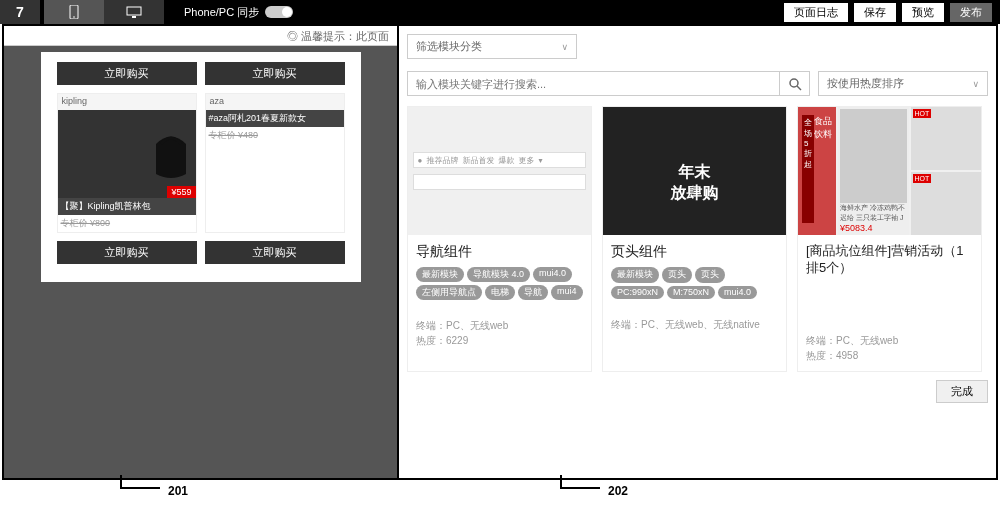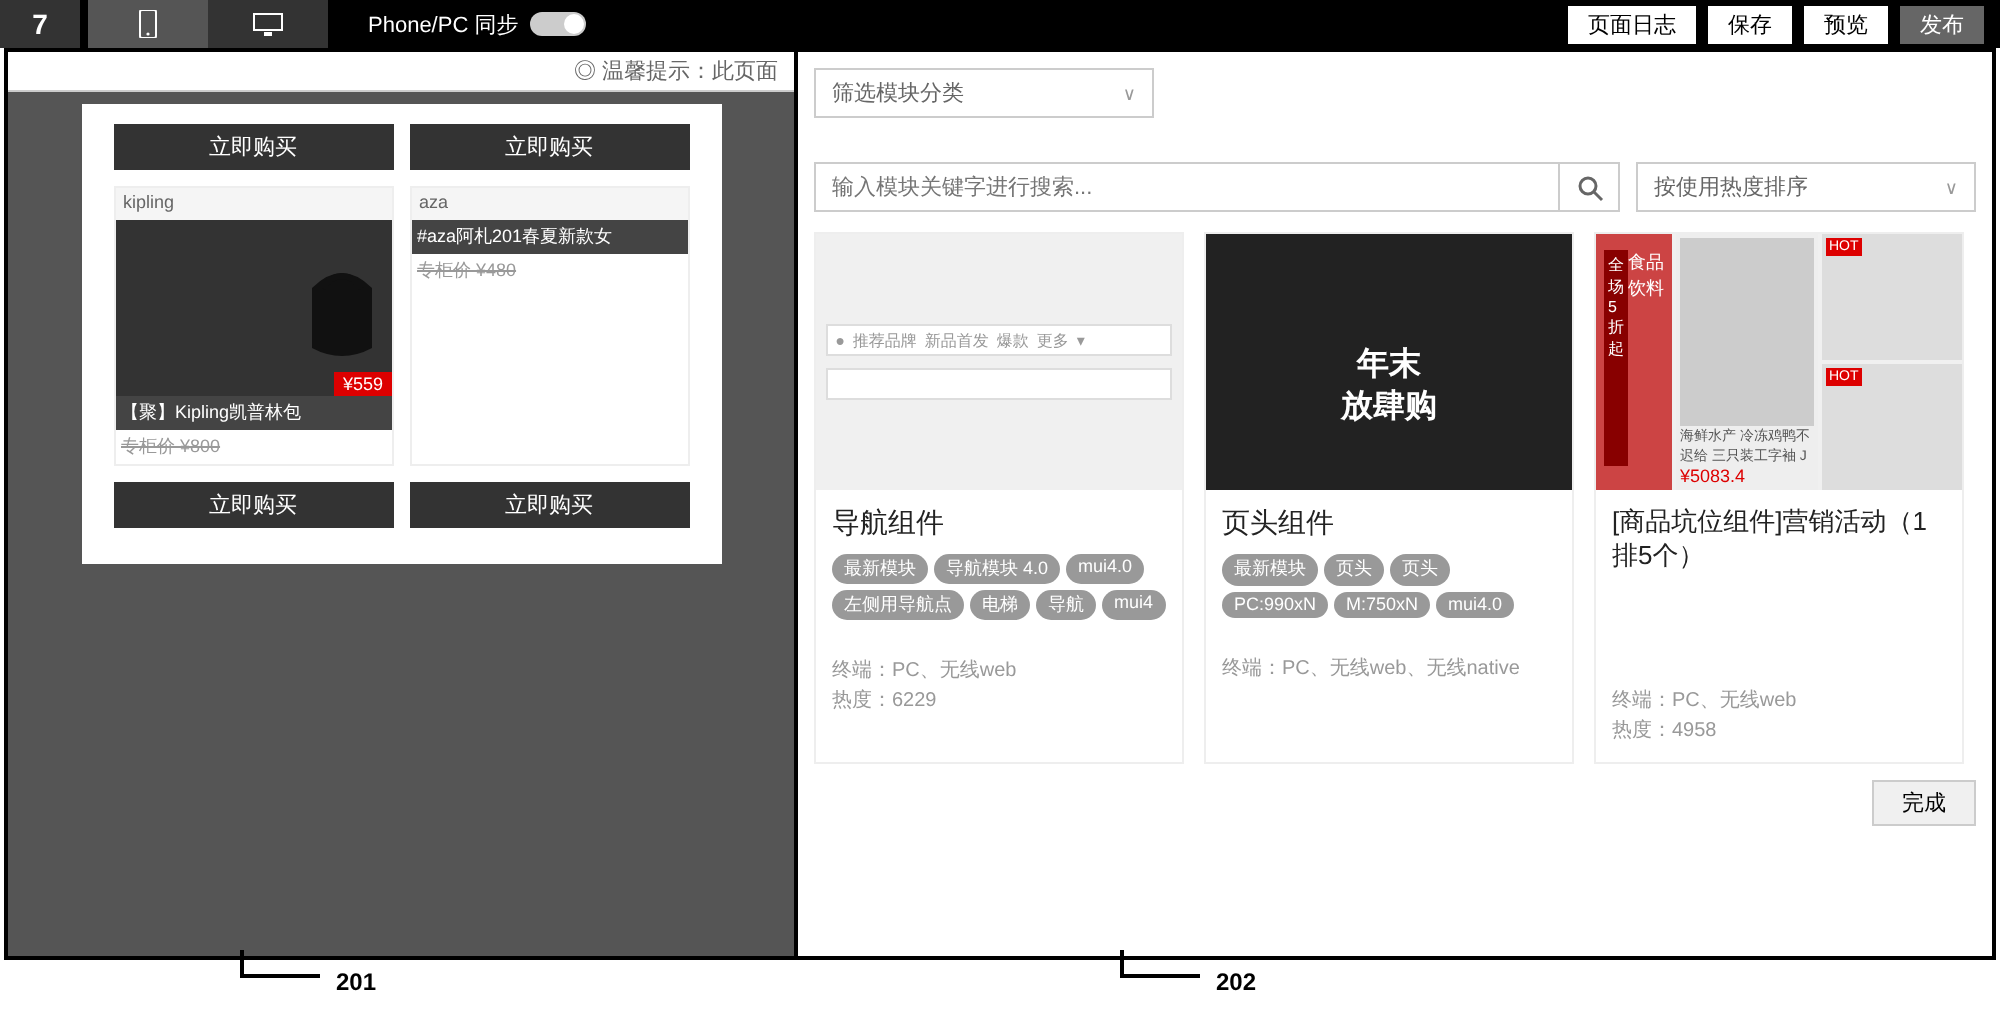--- a/index.html
+++ b/index.html
@@ -28,21 +28,21 @@
 .product-brand { height: 16px; font-size: 9px; padding: 2px 4px; color: #666; background: #f5f5f5; }
 .product-img { height: 88px; background: #333; display: flex; align-items: center; justify-content: flex-end; position: relative; }
 .product-img.light { background: #ccc; }
 .price-tag { position: absolute; bottom: 0; right: 0; background: #d00; color: #fff; font-size: 9px; padding: 1px 4px; }
 .product-title { font-size: 9px; padding: 2px 3px; background: #444; color: #fff; overflow: hidden; white-space: nowrap; text-overflow: ellipsis; }
 .product-sub { font-size: 9px; color: #999; padding: 2px 3px; text-decoration: line-through; }
 .drop-zone { margin: 20px 10px 10px; border: 2px dashed #aaa; padding: 22px; text-align: center; font-size: 14px; color: #333; display: flex; align-items: center; justify-content: center; gap: 8px; }
 .bug-icon { width: 20px; height: 20px; }
 
 .component-pane { flex: 1; background: #fff; padding: 8px; overflow: hidden; }
-.filter-row { display: flex; gap: 8px; margin-bottom: 22px; }
+.filter-row { display: flex; gap: 8px; margin-bottom: 12px; }
 .category-select { width: 170px; border: 1px solid #ccc; padding: 4px 8px; font-size: 11px; color: #666; display: flex; justify-content: space-between; align-items: center; cursor: pointer; }
 .search-row { display: flex; gap: 8px; margin-bottom: 10px; }
 .search-box { flex: 1; border: 1px solid #ccc; display: flex; }
 .search-input { flex: 1; border: none; padding: 4px 8px; font-size: 11px; color: #999; outline: none; }
 .search-btn { width: 30px; border-left: 1px solid #ccc; display: flex; align-items: center; justify-content: center; cursor: pointer; }
 .sort-select { width: 170px; border: 1px solid #ccc; padding: 4px 8px; font-size: 11px; color: #666; display: flex; justify-content: space-between; align-items: center; cursor: pointer; }
 
 .component-grid { display: flex; gap: 10px; }
 .comp-card { width: 185px; border: 1px solid #eee; background: #fff; }
 .comp-thumb { height: 128px; background: #f0f0f0; overflow: hidden; position: relative; }

